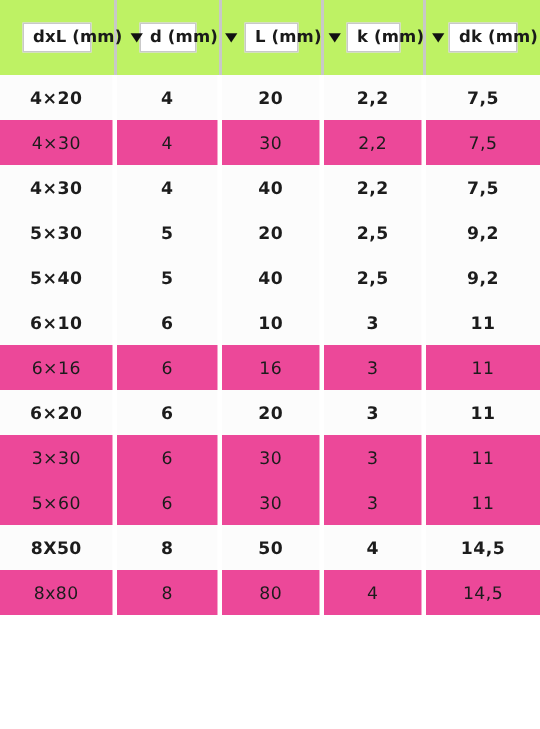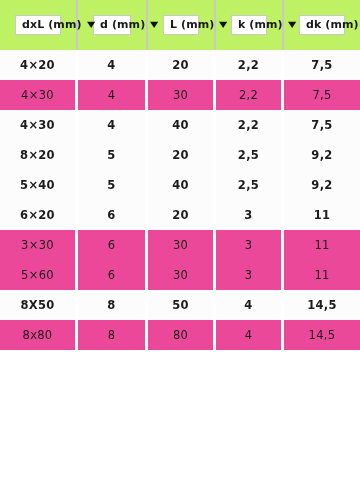--- a/index.html
+++ b/index.html
@@ -155,34 +155,48 @@
         <td>7,5</td>
       </tr>
       <tr class="row-odd">
         <td>4×30</td>
         <td>4</td>
         <td>40</td>
         <td>2,2</td>
         <td>7,5</td>
       </tr>
       <tr class="row-odd">
-        <td>8×20</td>
+        <td>5×30</td>
         <td>5</td>
         <td>20</td>
         <td>2,5</td>
         <td>9,2</td>
       </tr>
       <tr class="row-odd">
         <td>5×40</td>
         <td>5</td>
         <td>40</td>
         <td>2,5</td>
         <td>9,2</td>
       </tr>
       <tr class="row-odd">
+        <td>6×10</td>
+        <td>6</td>
+        <td>10</td>
+        <td>3</td>
+        <td>11</td>
+      </tr>
+      <tr class="row-even">
+        <td>6×16</td>
+        <td>6</td>
+        <td>16</td>
+        <td>3</td>
+        <td>11</td>
+      </tr>
+      <tr class="row-odd">
         <td>6×20</td>
         <td>6</td>
         <td>20</td>
         <td>3</td>
         <td>11</td>
       </tr>
       <tr class="row-even">
         <td>3×30</td>
         <td>6</td>
         <td>30</td>

